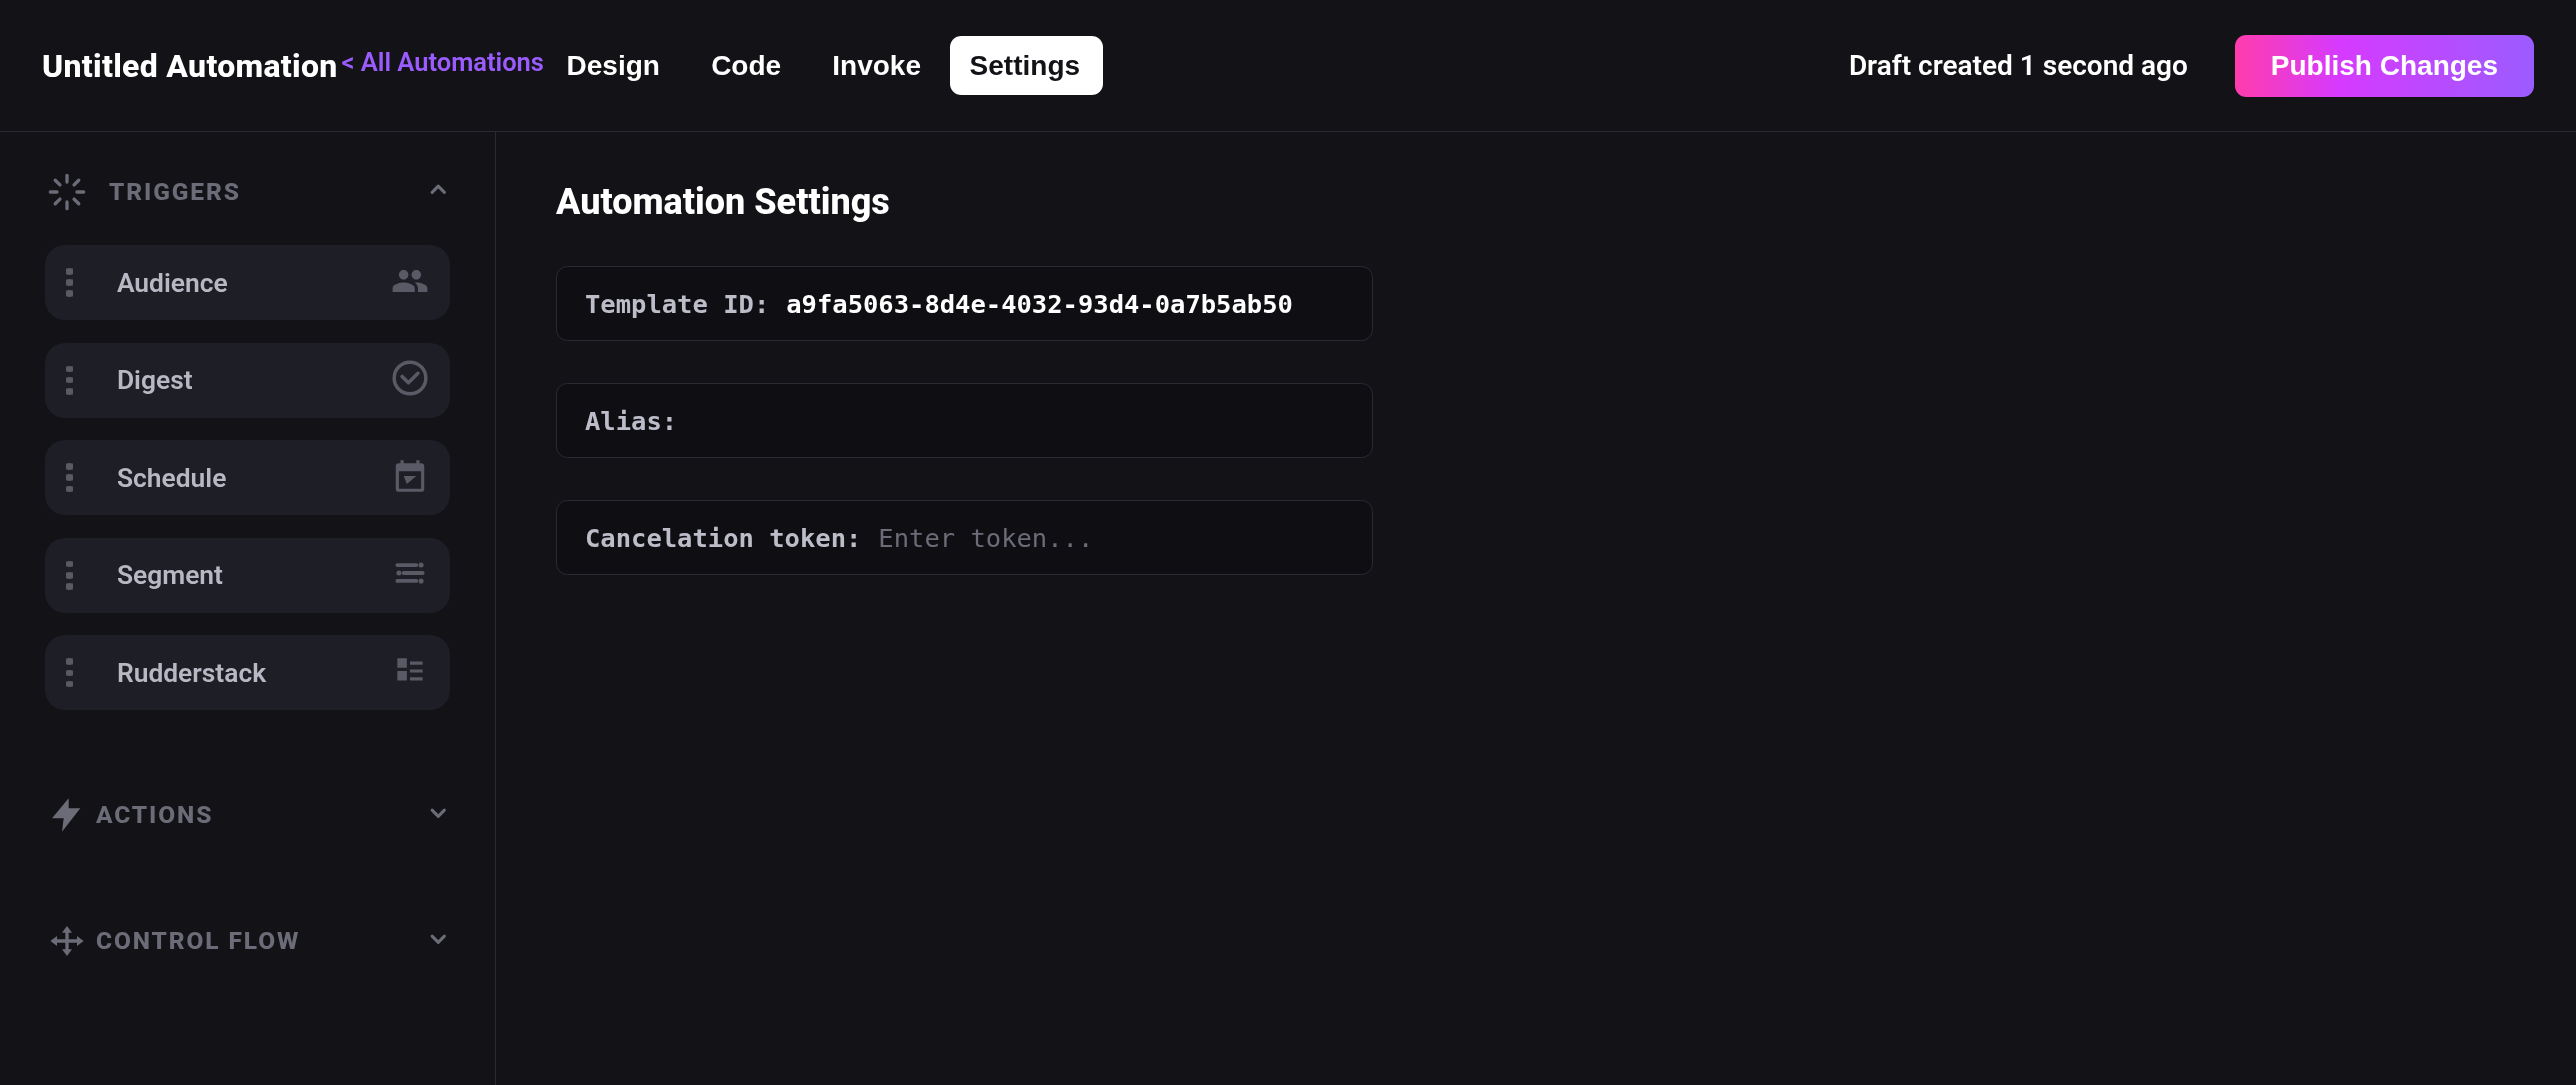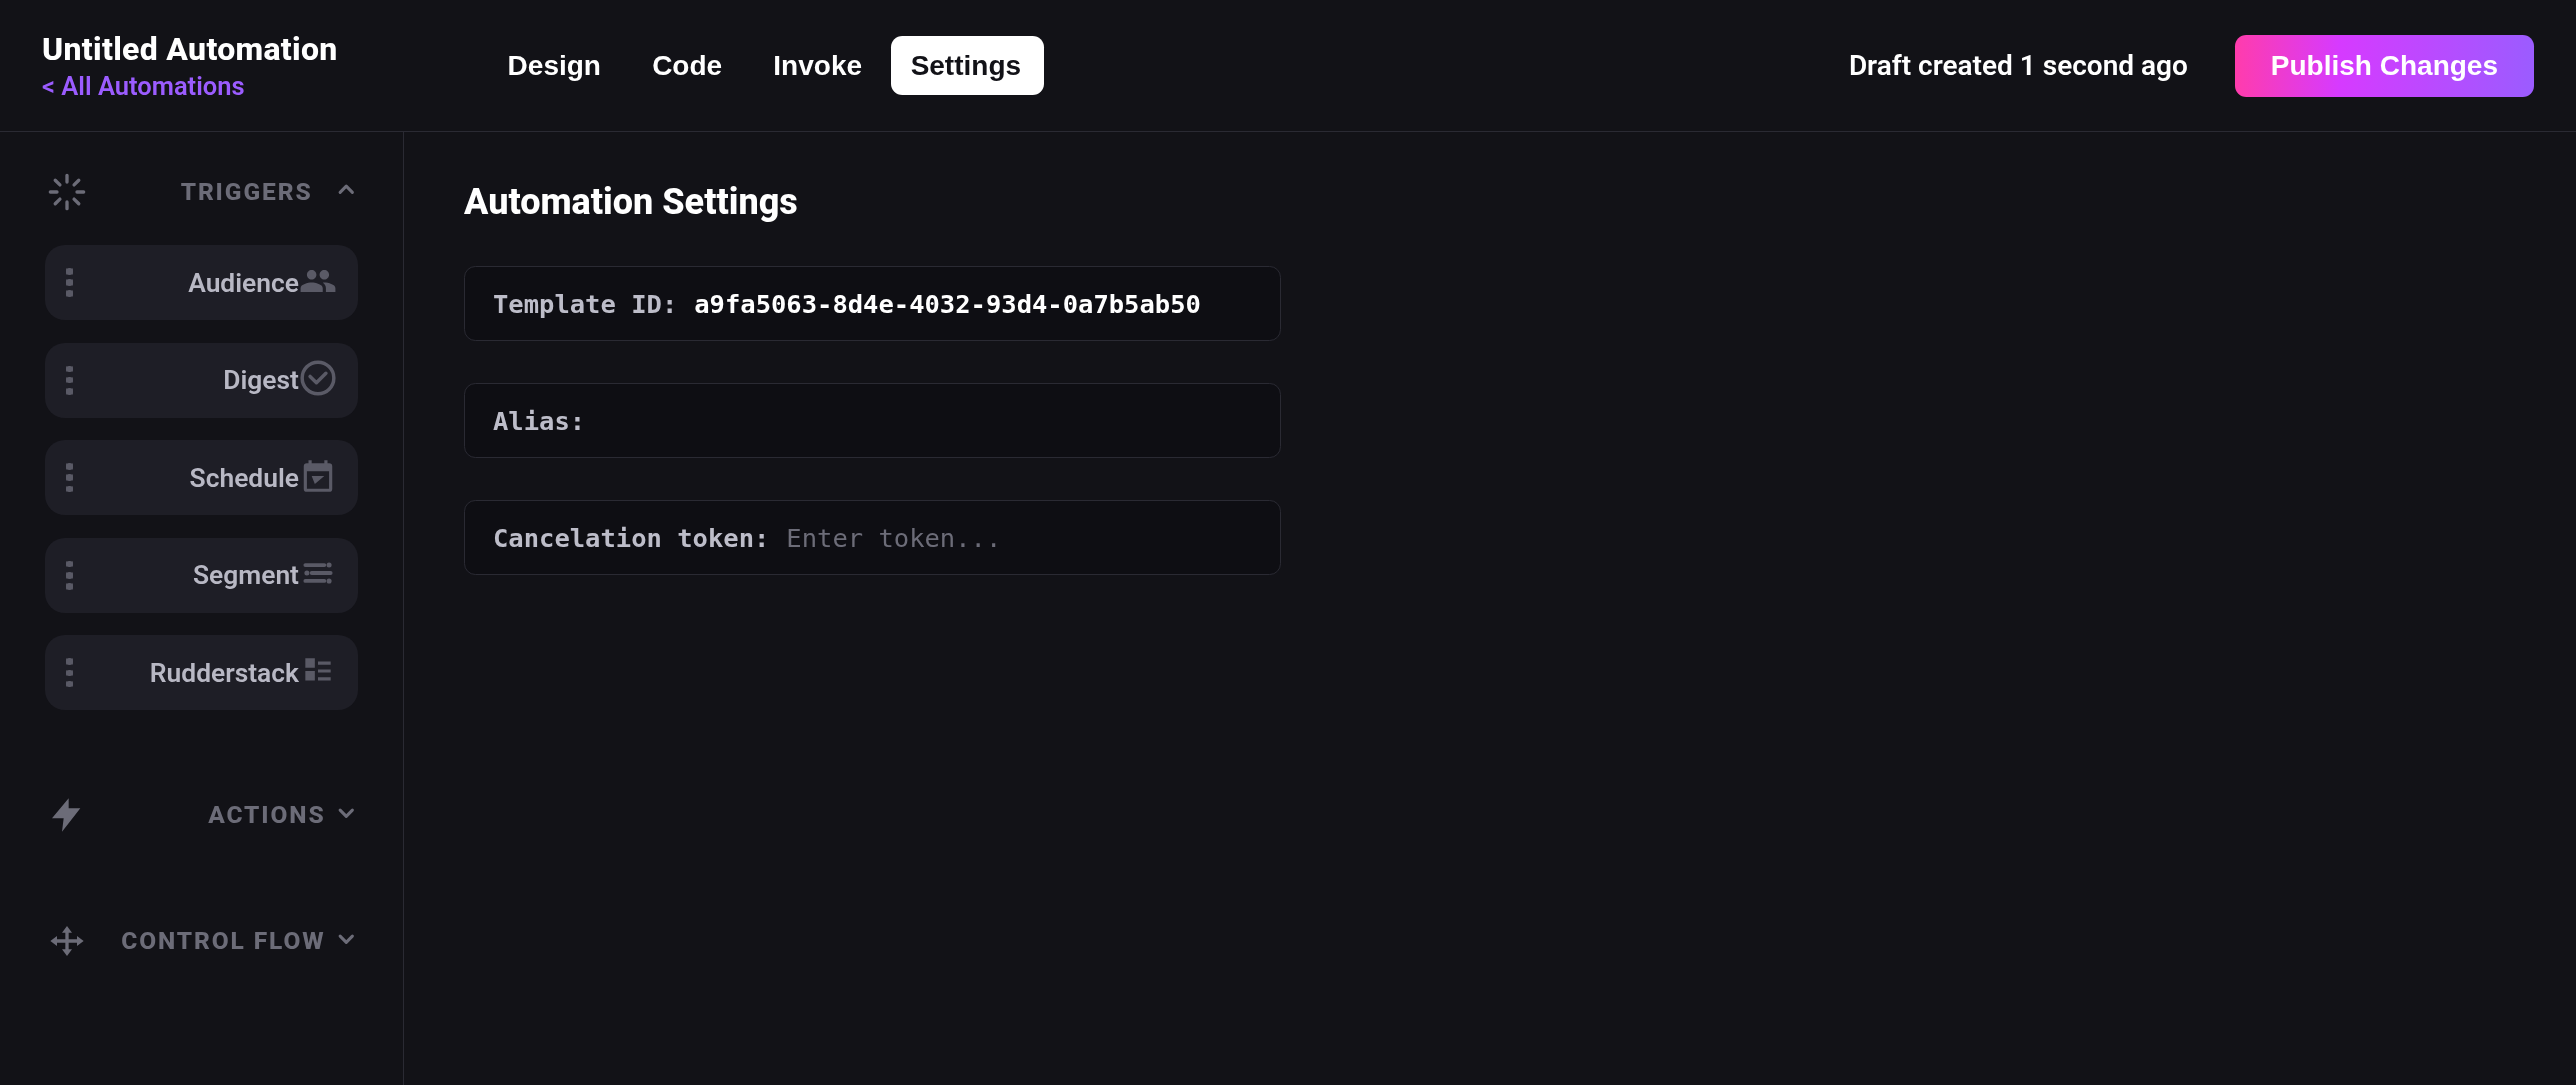--- a/index.html
+++ b/index.html
@@ -13,21 +13,21 @@
     }
 
     
     .header {
       display: flex;
       align-items: center;
       height: 132px;
       padding: 0 42px;
       border-bottom: 0.9px solid #2a2a33;
     }
-    .title-block { display: flex; flex-direction: column; gap: 3.8px; min-width: 443px; }
+    .title-block { display: flex; flex-direction: row; gap: 3.8px; min-width: 443px; }
     .page-title { font-size: 32px; font-weight: 800; letter-spacing: 0.3px; }
     .back-link  { font-size: 25.5px; font-weight: 600; color: #9b5cff; text-decoration: none; }
 
     .tabs { display: flex; align-items: center; gap: 6px; }
     .tab {
       font-size: 28px; font-weight: 700;
       padding: 13.2px 22.6px; border-radius: 11.3px;
       color: #ffffff; background: transparent; border: none; cursor: pointer;
     }
     .tab.active { background: #ffffff; color: #121217; padding-left: 20px; }
@@ -40,24 +40,23 @@
       padding: 15px 36px; border: none; border-radius: 11.3px;
       color: #ffffff; cursor: pointer;
       background: linear-gradient(90deg, #ff3cac 0%, #d63aff 35%, #9b5cff 100%);
     }
 
     
     .body { display: flex; height: calc(100% - 132px); }
 
     
     .sidebar {
-      width: 404px;
+      width: 496px;
       border-right: 1.9px solid #2a2a33;
       padding: 38px 45px 0 45px;
-      text-align: right;
     }
     .section-header {
       display: flex; align-items: center; gap: 21px;
       margin-bottom: 32px; cursor: pointer;
     }
     .section-header + .section-header,
     .items + .section-header { margin-top: 83px; gap: 8px; }
     .section-label {
       font-size: 24.5px; font-weight: 800; letter-spacing: 1.9px;
       color: #6c6c78; flex: 1;

